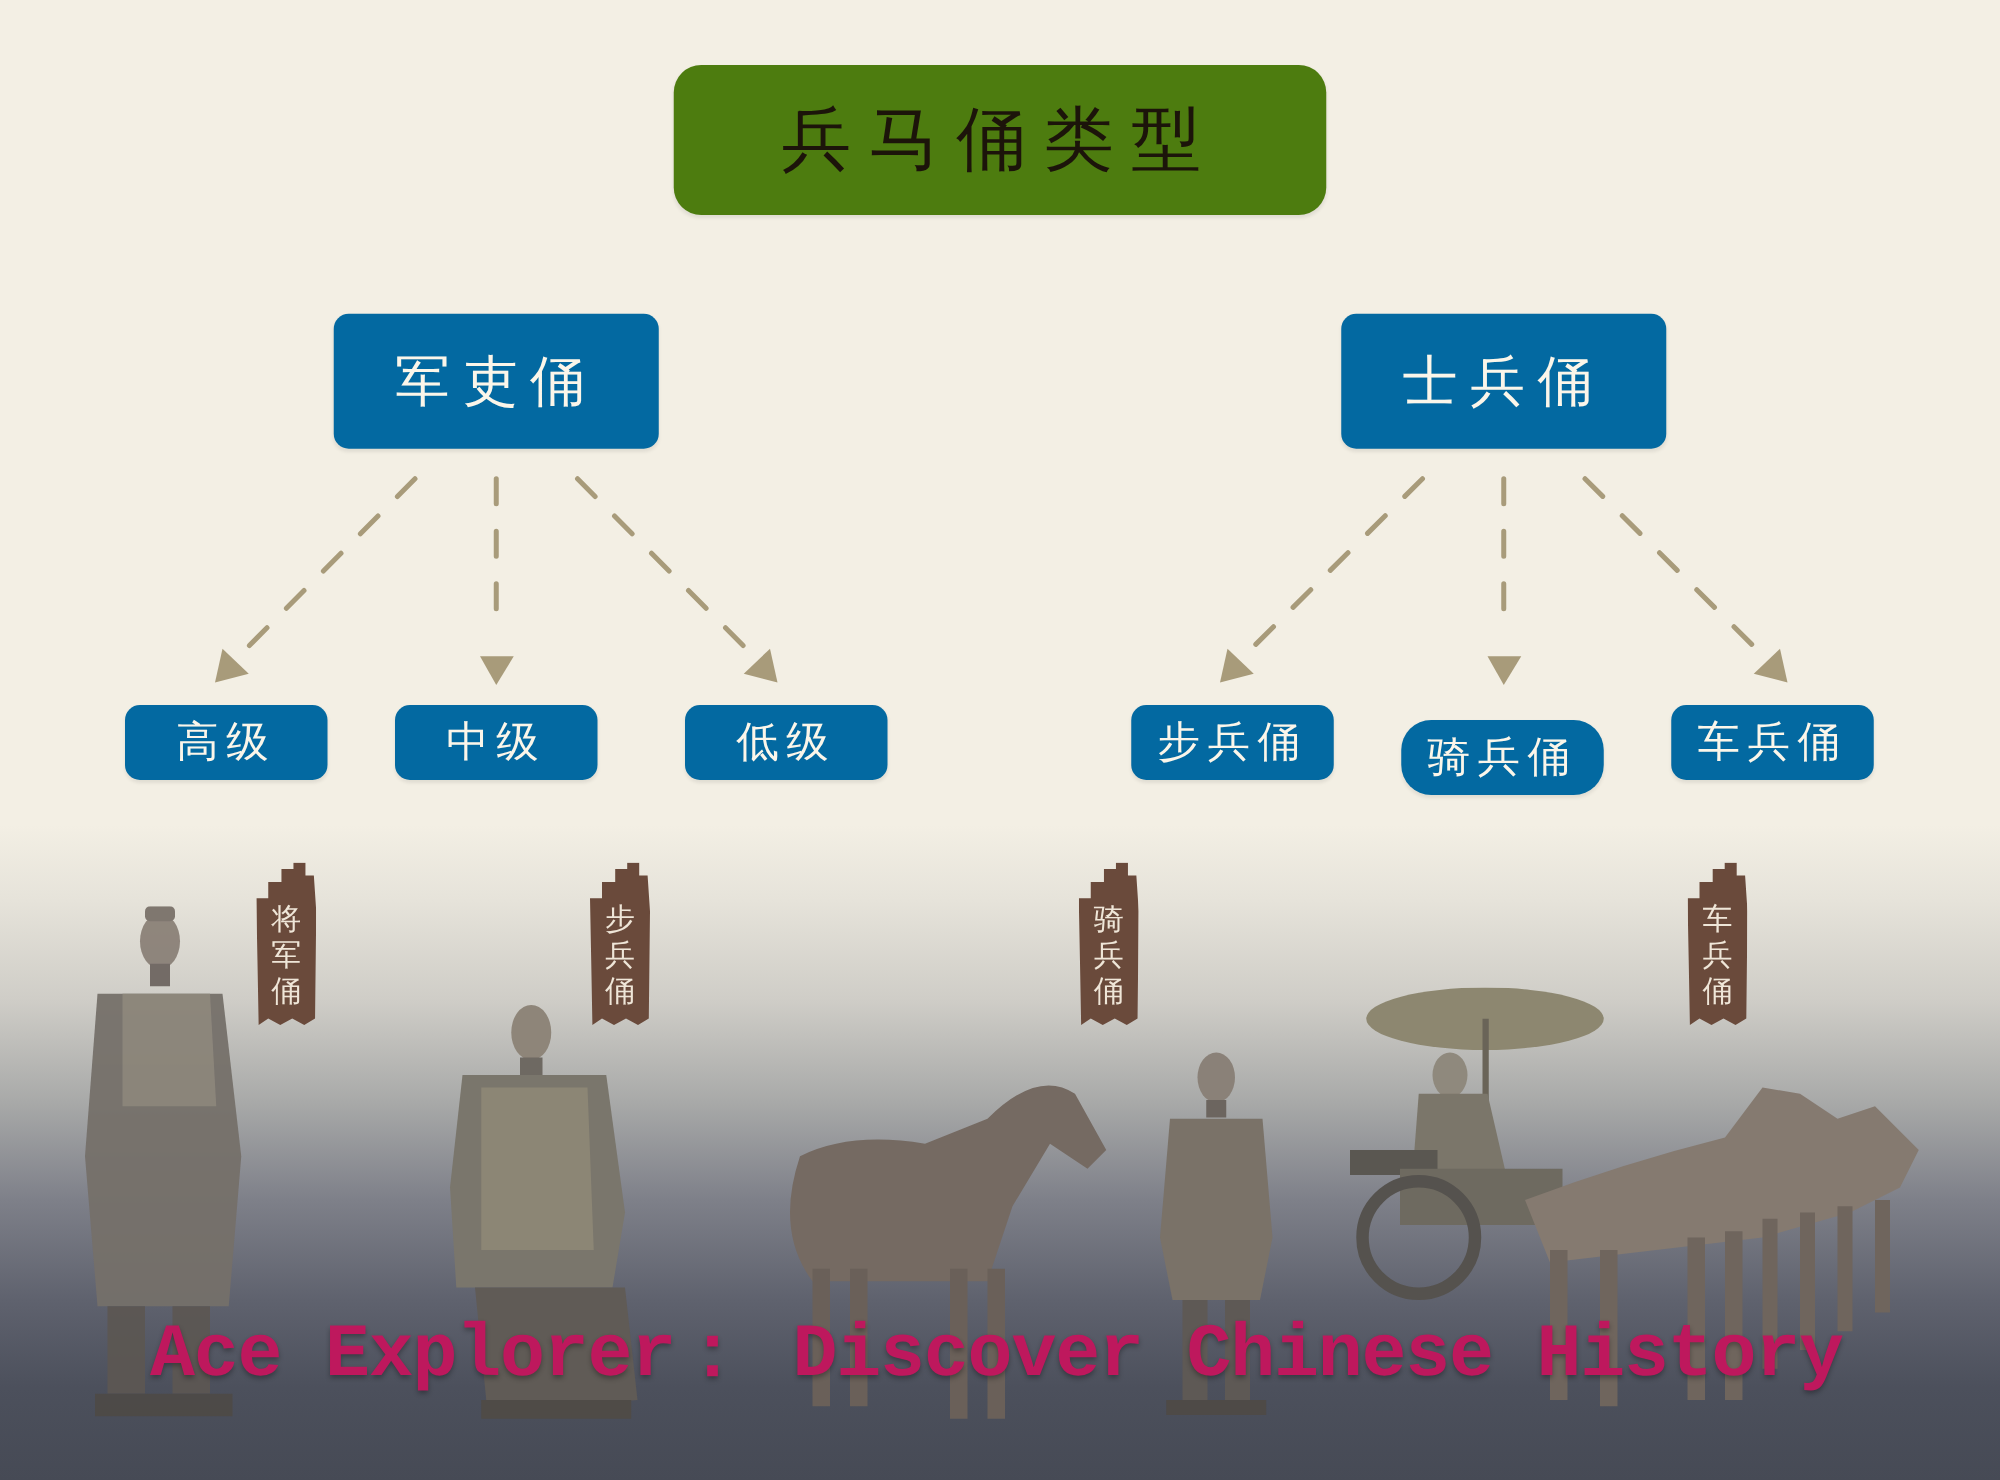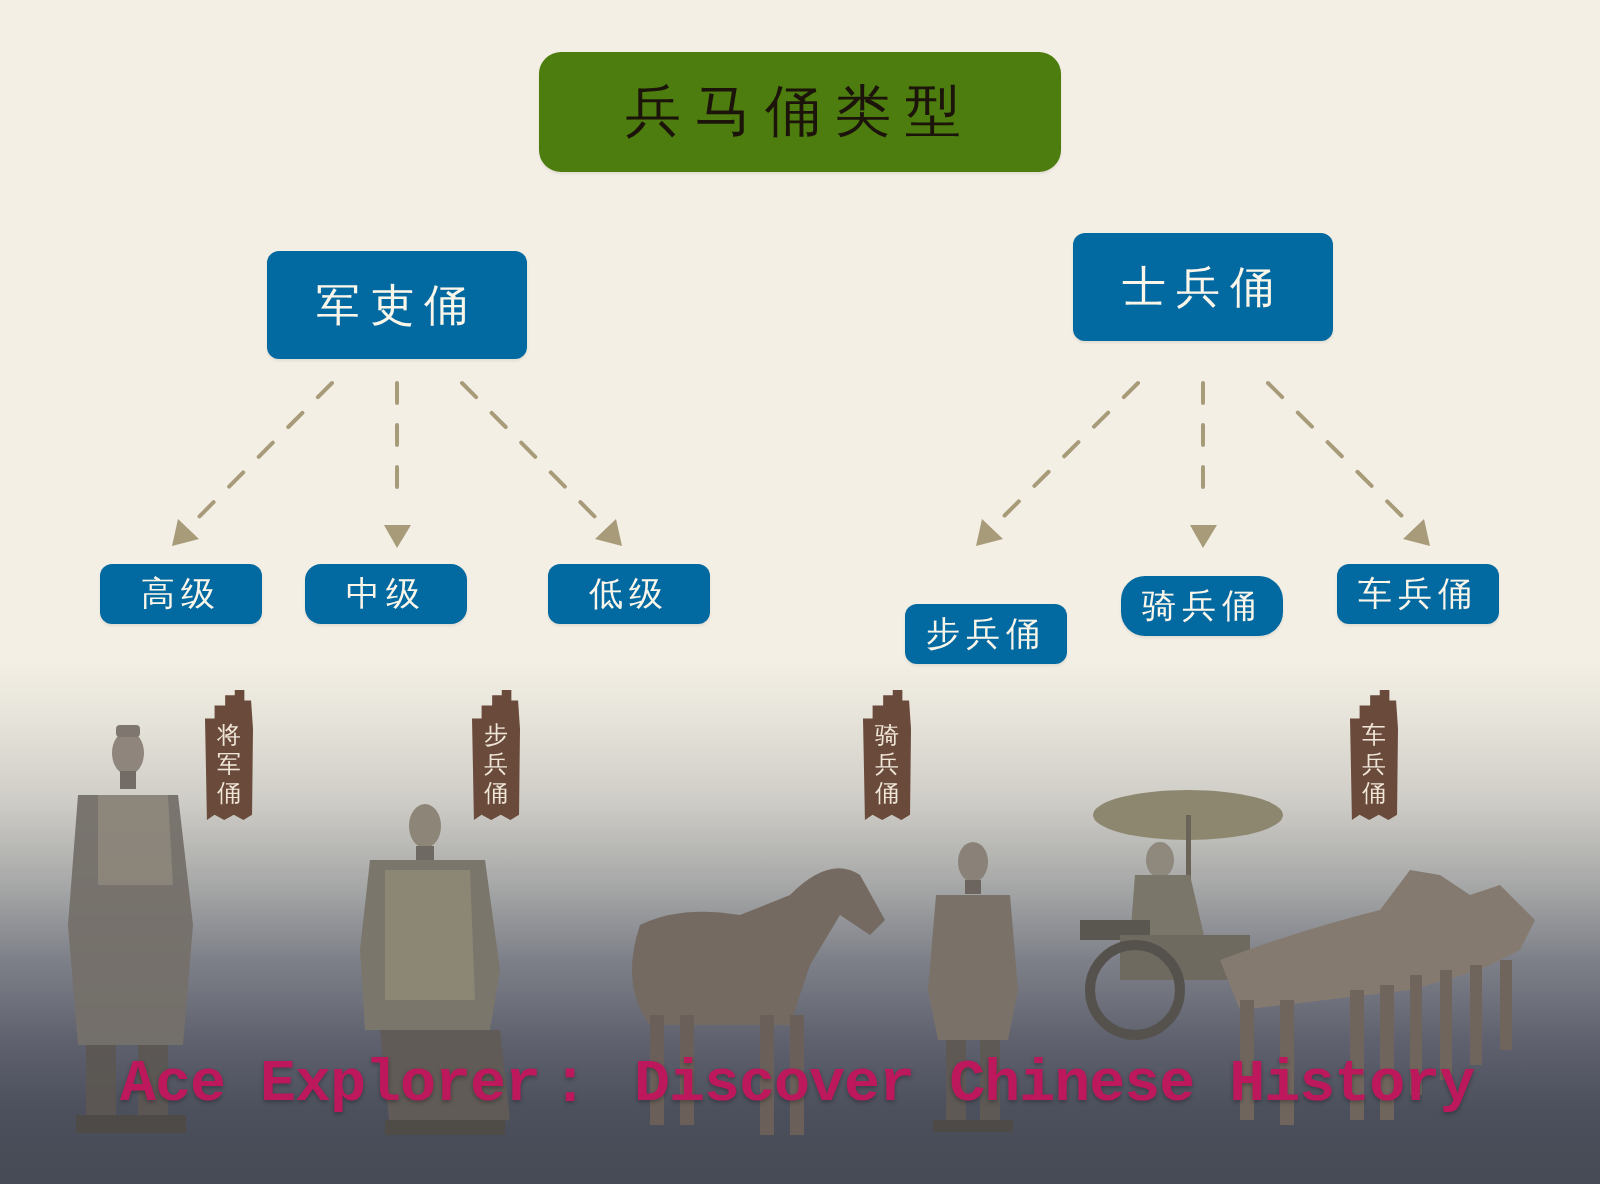--- a/index.html
+++ b/index.html
@@ -75,35 +75,35 @@
   </g>
 </svg>
 
 <div class="node root">
   <span>兵马俑类型</span>
 </div>
 
 <div class="node mid" style="left:267px; top:251px;">
   <span>军吏俑</span>
 </div>
-<div class="node mid" style="left:1073px; top:233px;">
+<div class="node mid" style="left:1073px; top:251px;">
   <span>士兵俑</span>
 </div>
 
 <div class="node leaf" style="left:100px; top:564px;">
   <span>高级</span>
 </div>
-<div class="node leaf" style="left:305px; top:564px;border-radius:16px;">
+<div class="node leaf" style="left:316px; top:564px;">
   <span>中级</span>
 </div>
 <div class="node leaf" style="left:532px; top:564px;margin-left:16px;">
   <span>低级</span>
 </div>
 
-<div class="node leaf" style="left:905px; top:564px;margin-top:40px;">
+<div class="node leaf" style="left:905px; top:564px;">
   <span>步兵俑</span>
 </div>
 <div class="node leaf" style="left:1121px; top:576px;border-radius:24px;">
   <span>骑兵俑</span>
 </div>
 <div class="node leaf" style="left:1337px; top:564px;align-items:center;">
   <span>车兵俑</span>
 </div>
 
 <svg class="statue" style="left:58px; top:725px;" width="150" height="420" viewBox="0 0 150 420">

